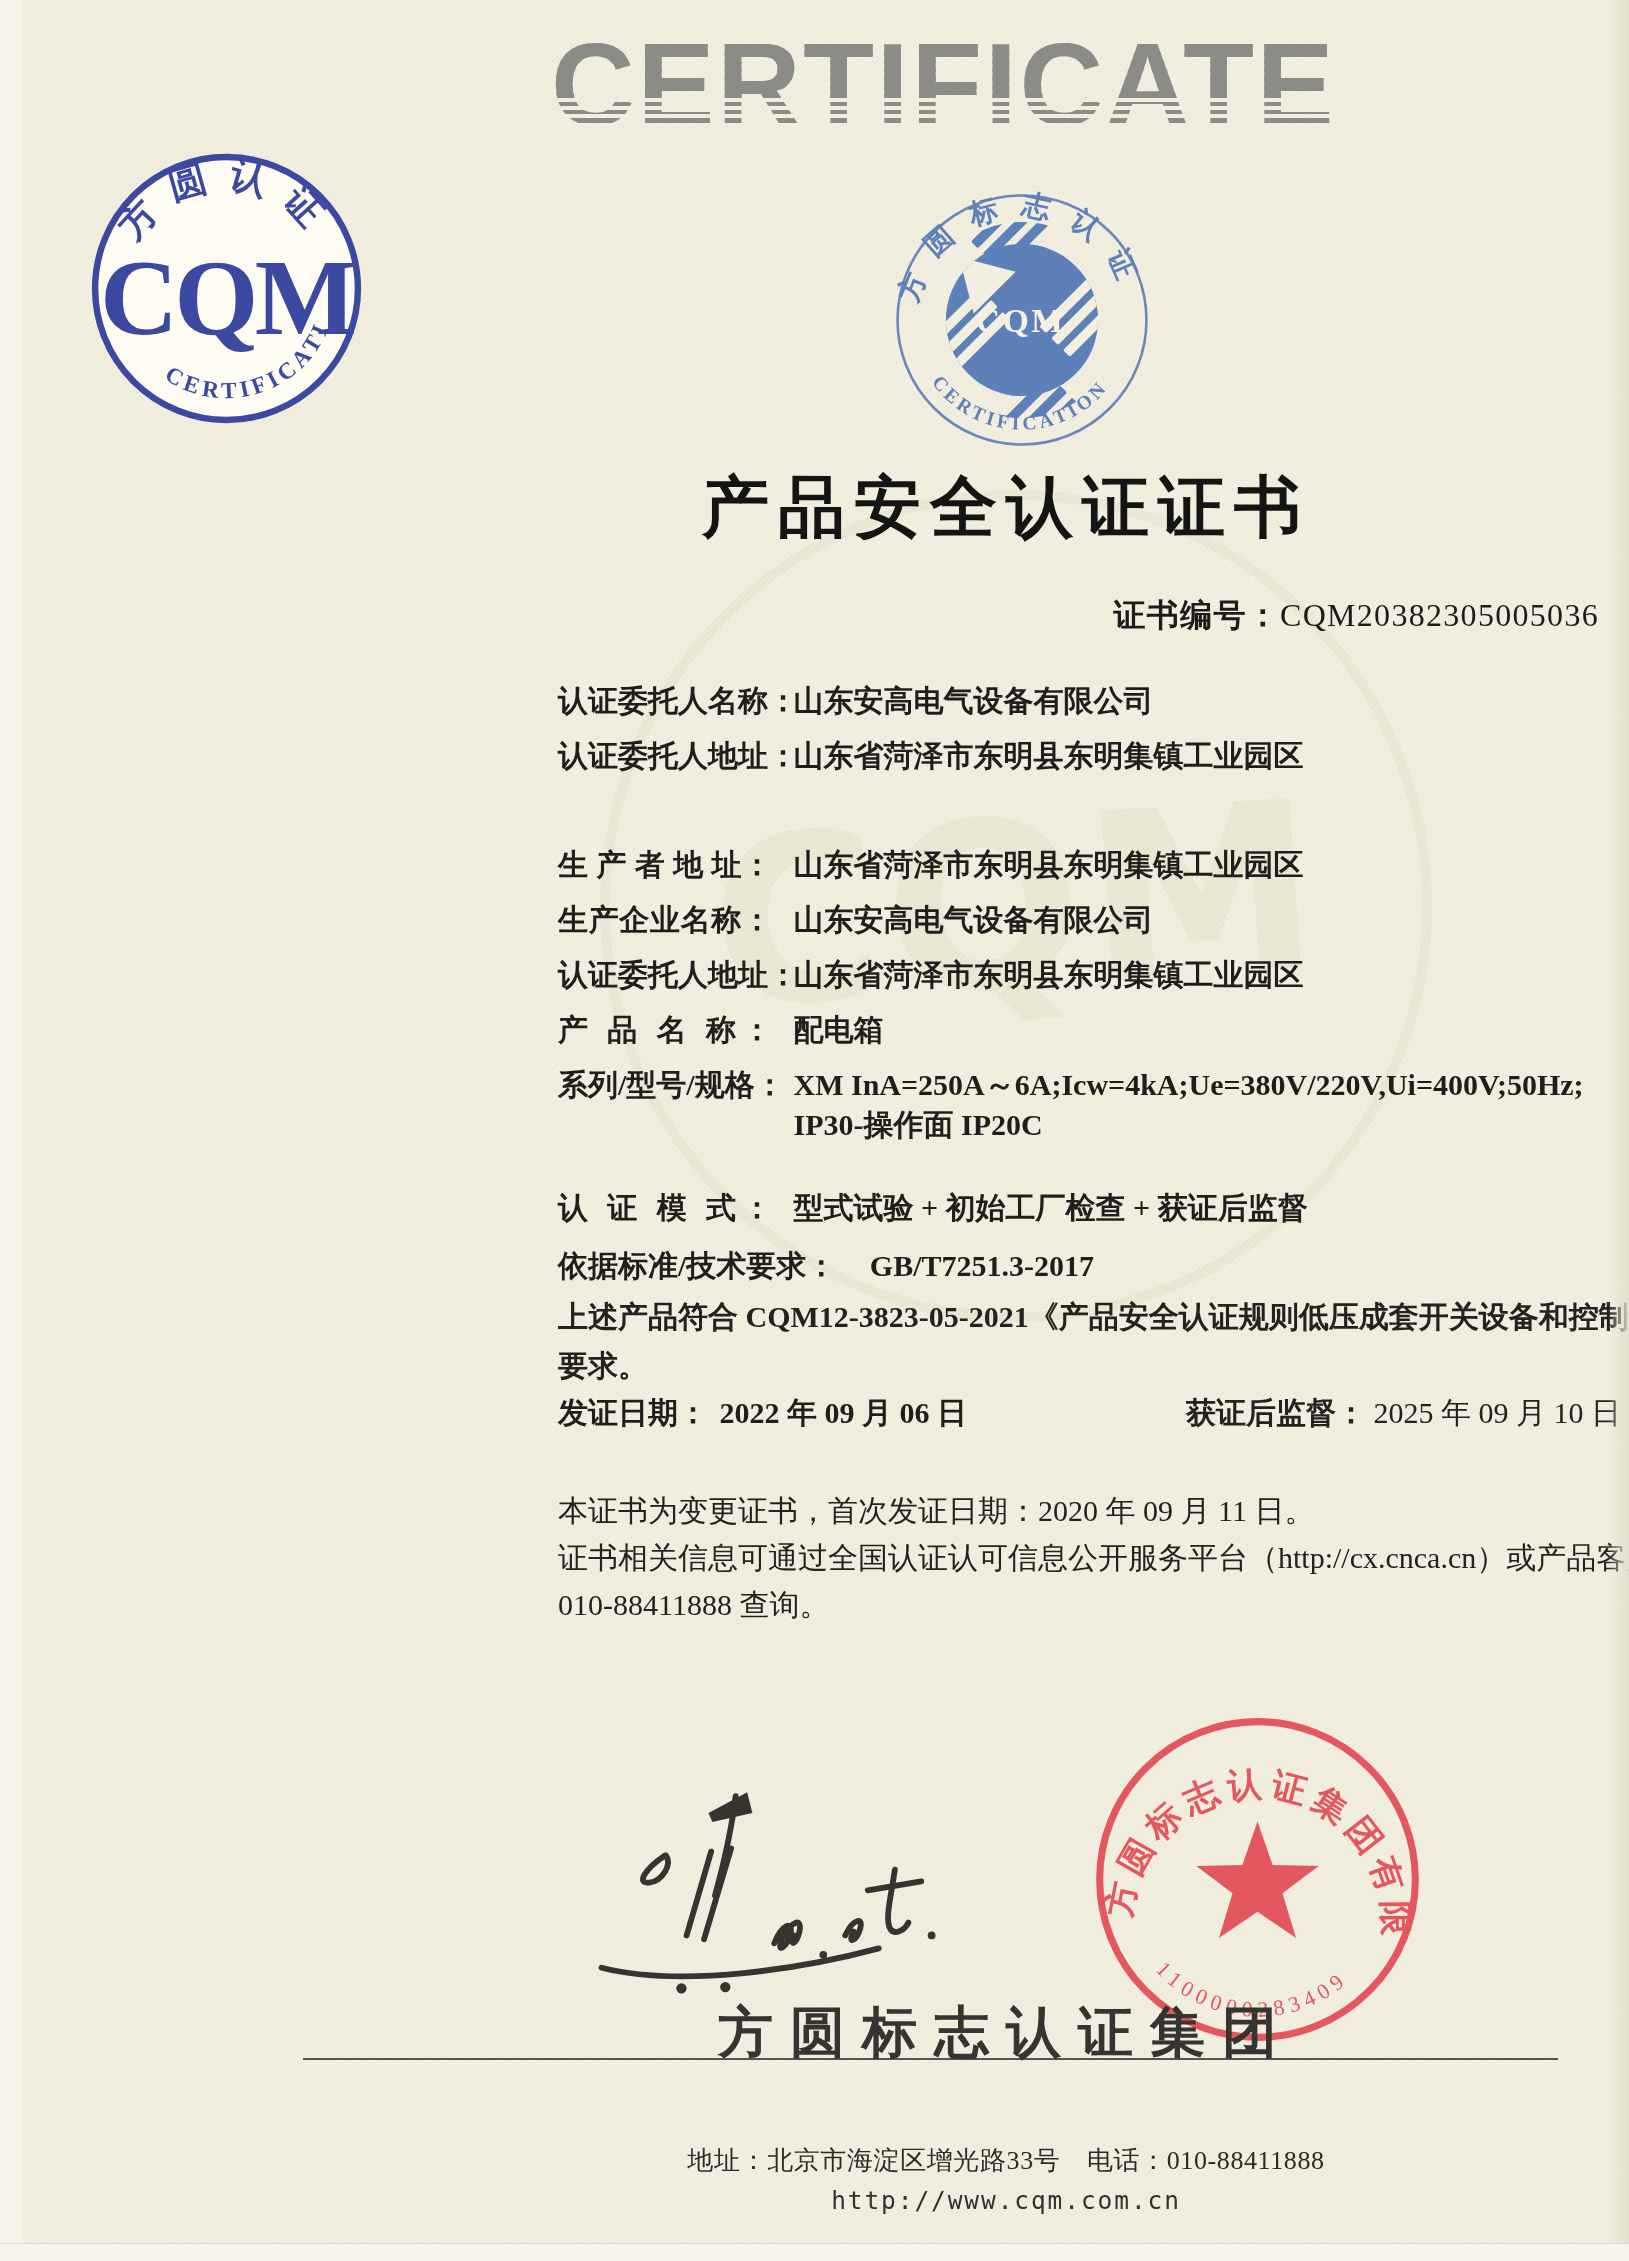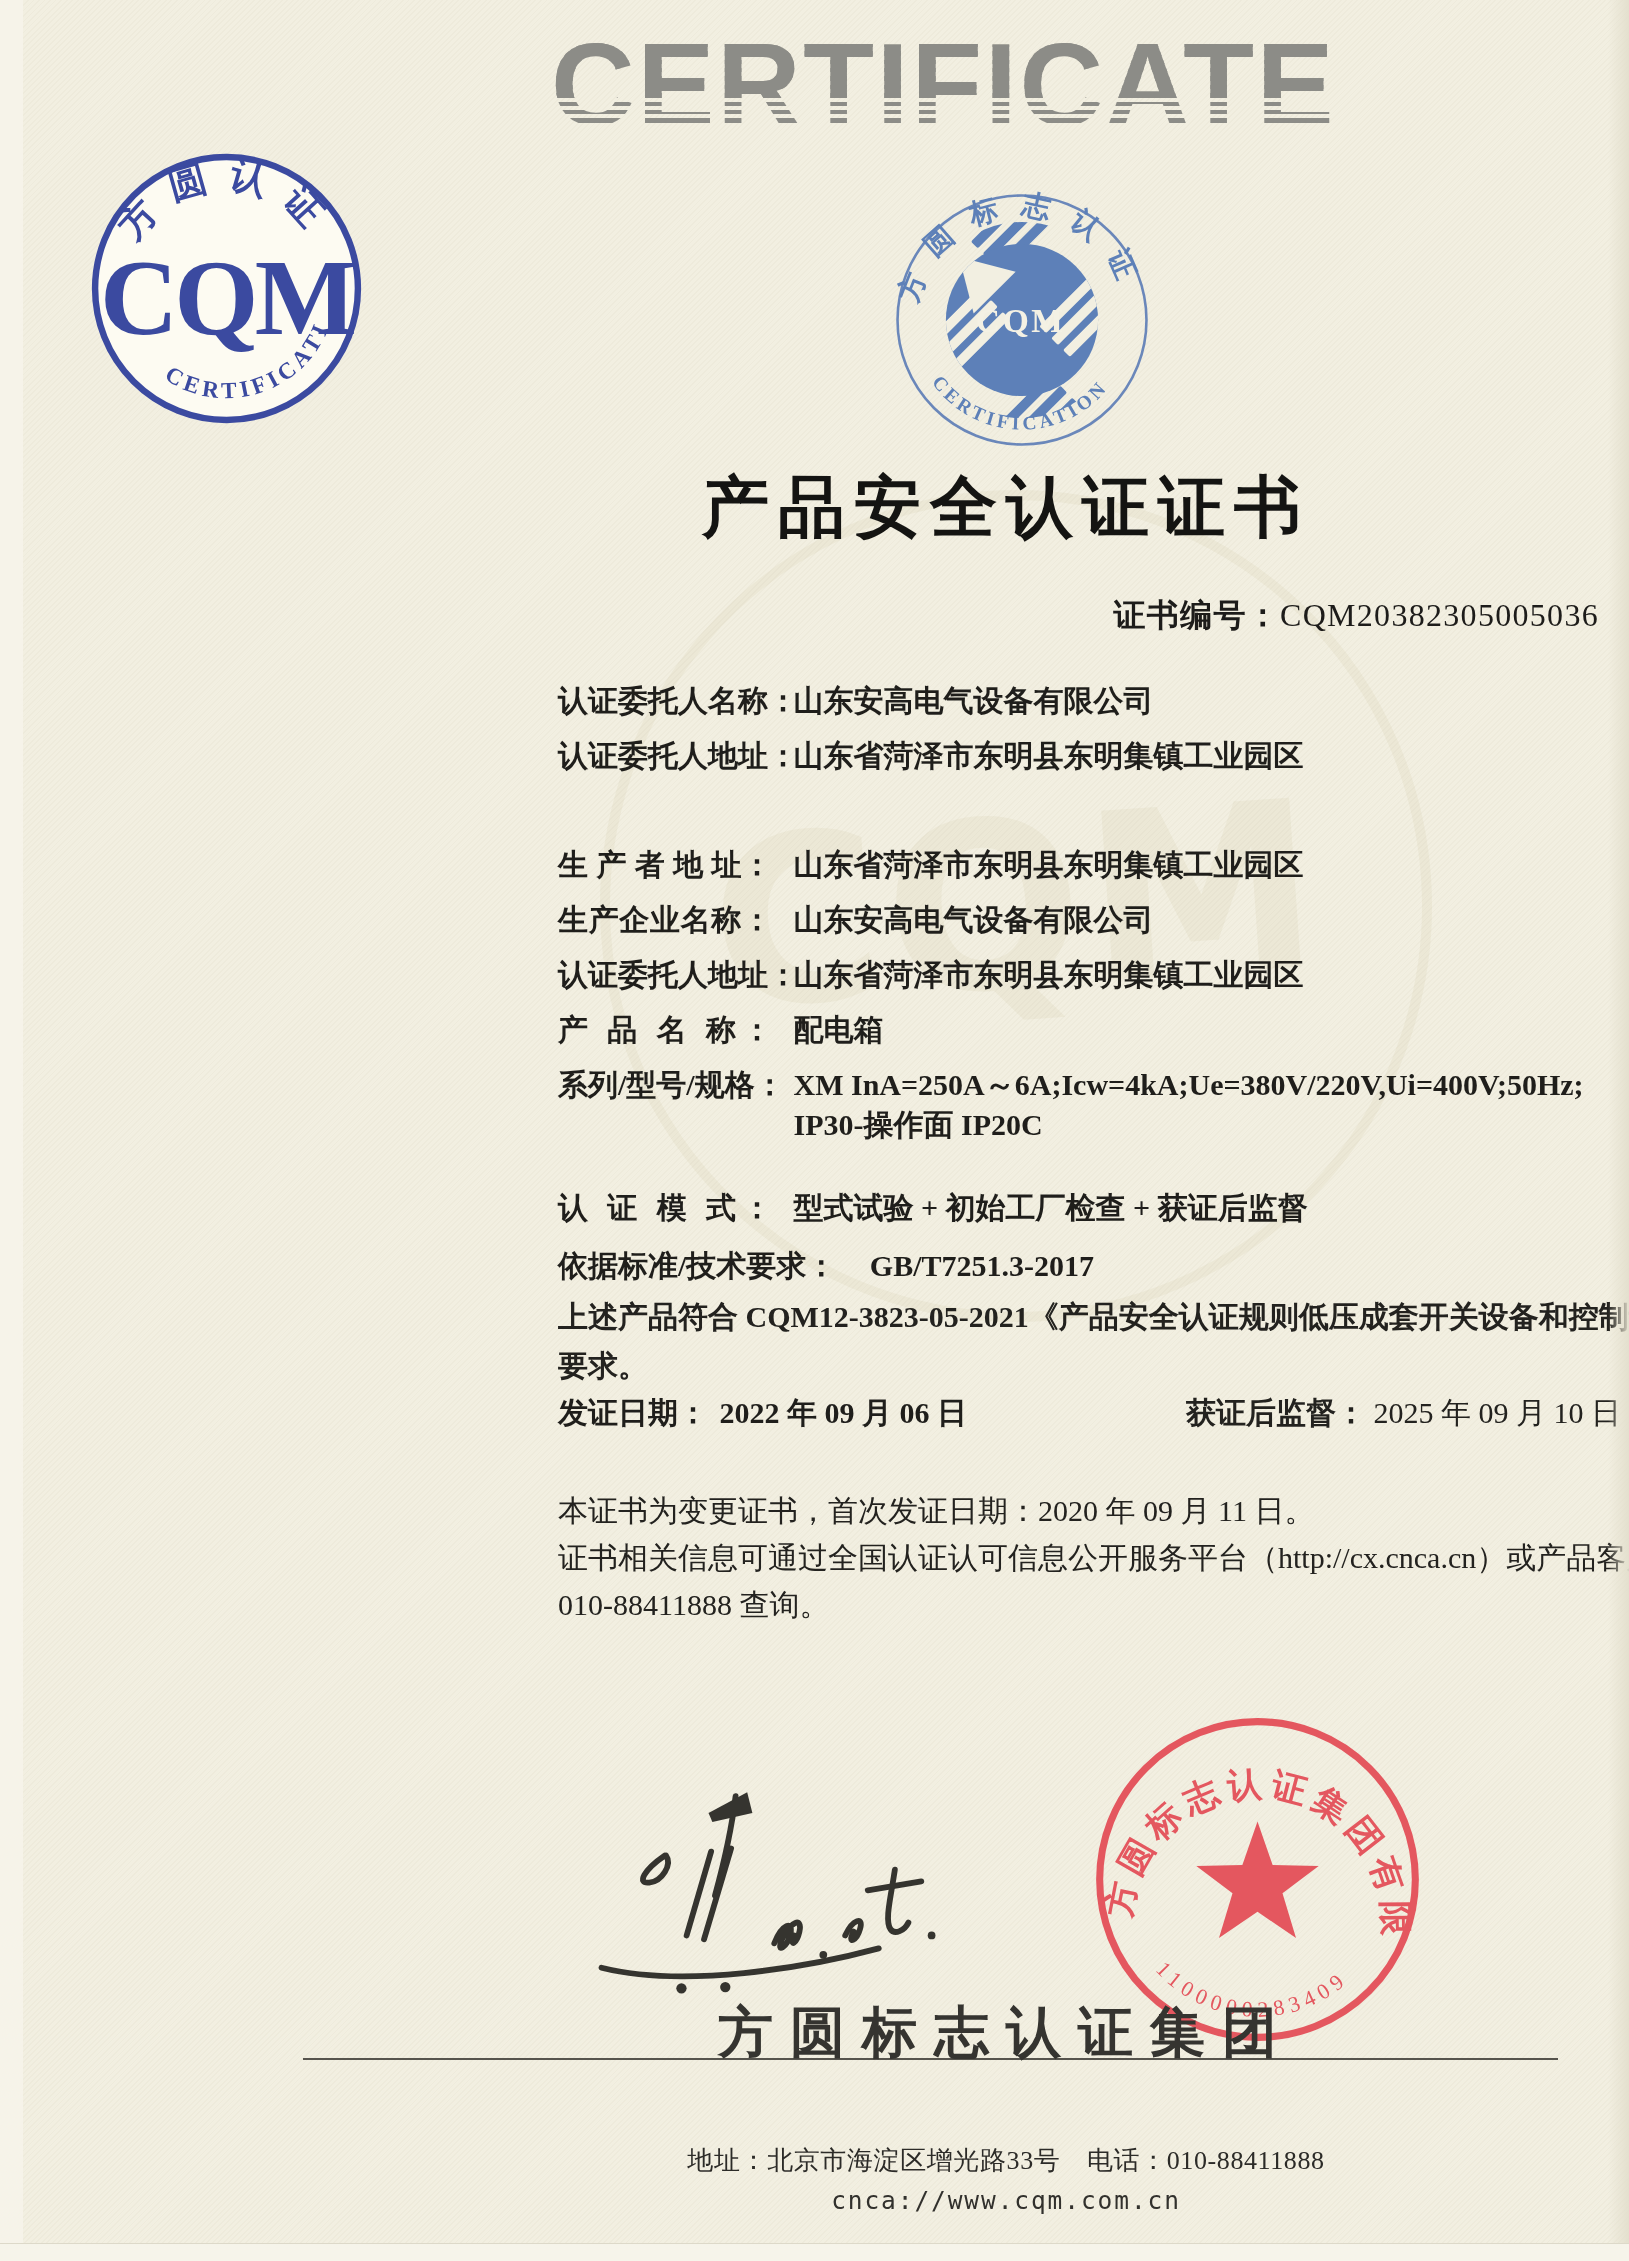--- a/index.html
+++ b/index.html
@@ -202,21 +202,21 @@
     </text>
     <path id="sBot" d="M 86 382 A 212 212 0 0 0 434 382" fill="none"></path>
     <text font-size="34" fill="#e4575f" letter-spacing="9" font-family="Liberation Sans, sans-serif">
       <textPath href="#sBot" startOffset="24">1100000283409</textPath>
     </text>
   </svg>
 
   <div class="divider"></div>
   <div class="center-col foot-company">方圆标志认证集团</div>
   <div class="center-col foot-address">地址：北京市海淀区增光路33号　电话：010-88411888</div>
-  <div class="center-col foot-url">cnca://www.cqm.com.cn</div>
+  <div class="center-col foot-url">http://www.cqm.com.cn</div>
 
   <div class="edge-left"></div>
 
   <svg class="abs" style="left:88px;top:150px" width="277" height="277" viewBox="0 0 430 430">
     <circle cx="215" cy="215" r="204" fill="#fdfbf2" stroke="#3b4aa0" stroke-width="10"></circle>
     <path id="laTop" d="M 60 215 A 155 155 0 0 1 370 215" fill="none"></path>
     <text font-size="58" font-weight="bold" fill="#3b4aa0" letter-spacing="28">
       <textPath href="#laTop" startOffset="72">方圆认证</textPath>
     </text>
     <text x="215" y="286" text-anchor="middle" font-family="DejaVu Sans, sans-serif" font-weight="bold" font-size="168" letter-spacing="-6" fill="#3b4aa0">CQM</text>

